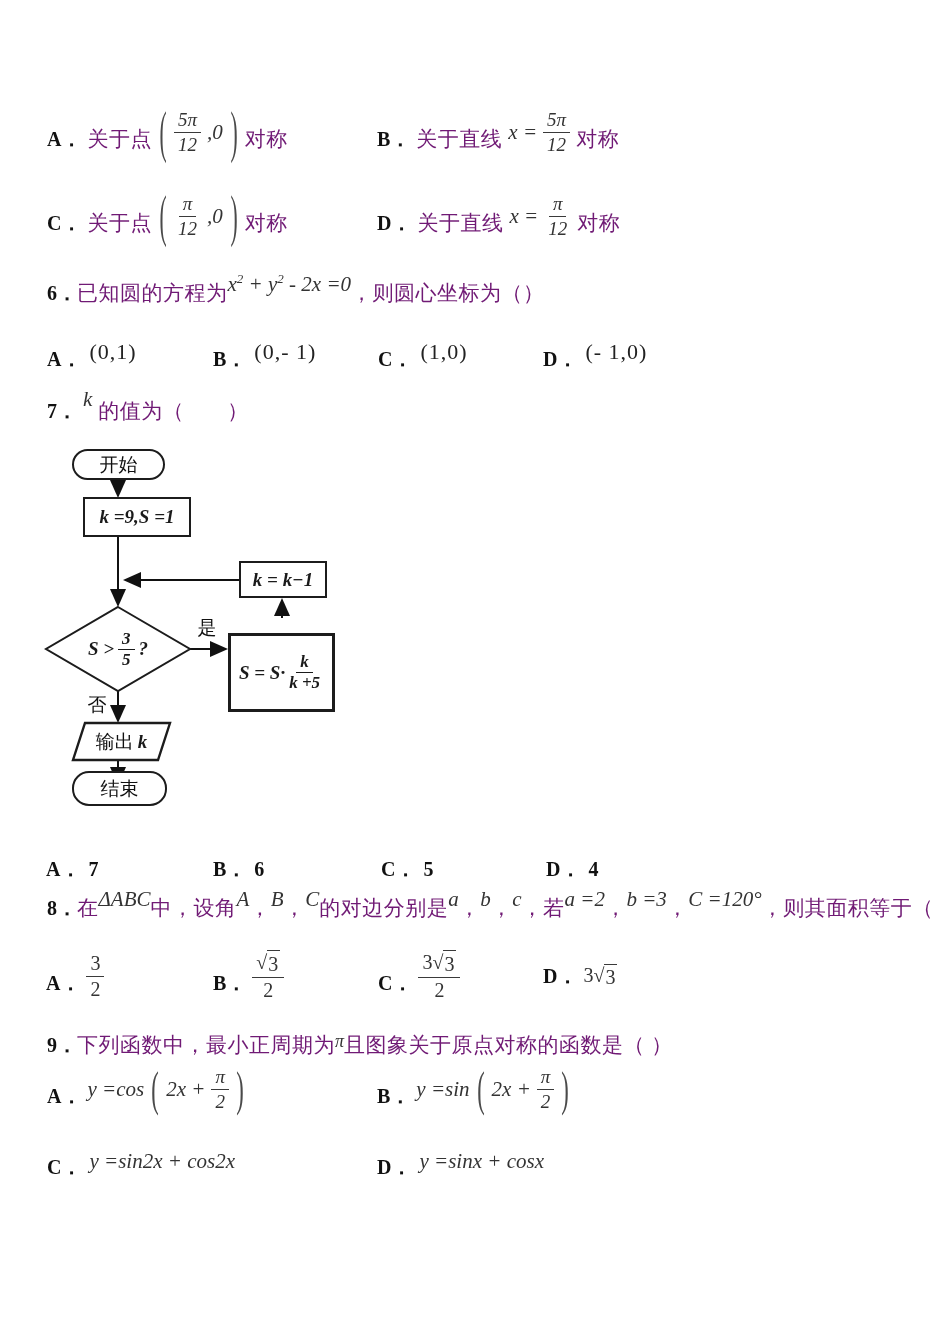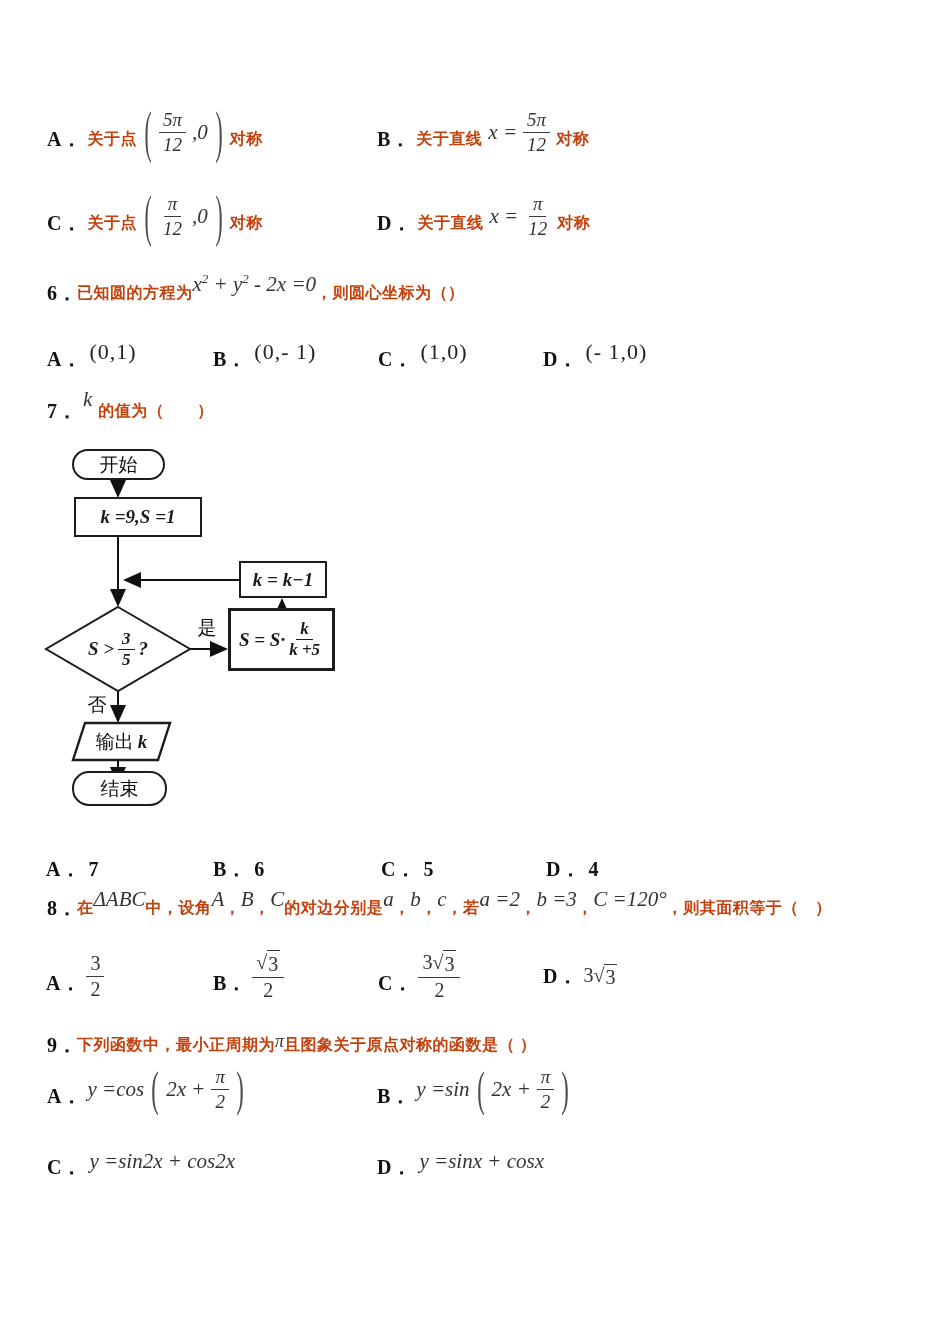--- a/index.html
+++ b/index.html
@@ -2,21 +2,21 @@
 <html><head>
 <meta charset="utf-8">
 <style>
   html,body{margin:0;padding:0;background:#888;}
   .page{position:relative;width:950px;height:1344px;background:#ffffff;margin:0 auto;overflow:hidden;
         font-family:"Liberation Sans",sans-serif;color:#151515;}
   .row{position:absolute;left:0;right:0;}
   .opt{position:absolute;top:0;bottom:0;display:flex;align-items:center;gap:6px;white-space:nowrap;}
   .optb{display:flex;align-items:baseline;gap:8px;white-space:nowrap;position:absolute;}
   .lab{font-family:"Liberation Serif",serif;font-weight:bold;font-size:20px;color:#111;}
-  .cjk{font-weight:bold;font-size:16px;color:#c2410c;letter-spacing:.5px;}
+  .cjk{font-weight:normal;font-size:21px;color:#701a75;letter-spacing:.5px;}
   .math{font-family:"Liberation Serif",serif;font-style:italic;font-size:21px;color:#333;}
   .frac{display:inline-flex;flex-direction:column;align-items:center;
         font-family:"Liberation Serif",serif;font-style:italic;font-size:19px;color:#333;line-height:1.25;}
   .frac .fn{padding:0 4px;border-bottom:1.6px solid #3a3a3a;}
   .frac .fd{padding:0 4px;}
   .sq{display:inline-flex;align-items:flex-start;}
   .sq .sgn{font-style:normal;}
   .sq .rad{border-top:1.6px solid #3a3a3a;padding:1px 2px 0 1px;}
   .tparen{display:inline-block;font-family:"Liberation Serif",serif;font-style:normal;font-weight:300;
           color:#4a4a4a;font-size:30px;line-height:1;transform:scaleY(1.9) scaleX(.72);}
@@ -139,38 +139,38 @@
       <line x1="150" y1="205" x2="184" y2="205" stroke="#111" stroke-width="2" marker-end="url(#ah)"></line>
       <line x1="242" y1="174" x2="242" y2="158" stroke="#111" stroke-width="2" marker-end="url(#ah)"></line>
       <line x1="78" y1="247" x2="78" y2="275" stroke="#111" stroke-width="2" marker-end="url(#ah)"></line>
       <line x1="78" y1="316" x2="78" y2="337" stroke="#111" stroke-width="2" marker-end="url(#ah)"></line>
       <polygon points="78,163 150,205 78,247 6,205" fill="#ffffff" stroke="#1c1c1c" stroke-width="2"></polygon>
       <polygon points="45,279 130,279 118,316 33,316" fill="#ffffff" stroke="#1c1c1c" stroke-width="2.4"></polygon>
     </svg>
     <div class="node stadium" style="left:32px;top:5px;width:93px;height:31px">
       <span class="fcjk">开始</span>
     </div>
-    <div class="node" style="left:34px;top:53px;width:128px;height:40px">
+    <div class="node" style="left:43px;top:53px;width:108px;height:40px">
       <span class="fmath">k =9,S =1</span>
     </div>
     <div class="node" style="left:199px;top:117px;width:88px;height:37px">
       <span class="fmath">k = k−1</span>
     </div>
     <div class="overlay" style="left:6px;top:163px;width:144px;height:84px">
       <span class="fmath">S &gt;</span>
       <span class="frac">
           <span class="fn">3</span>
           <span class="fd">5</span>
         </span>
       <span class="fmath">?</span>
     </div>
     <div class="overlay" style="left:150px;top:170px;width:34px;height:28px">
       <span class="fcjk">是</span>
     </div>
-    <div class="node" style="left:188px;top:164px;width:107px;height:63px;border-width:3px">
+    <div class="node" style="left:188px;top:189px;width:107px;height:79px;border-width:3px">
       <span class="fmath">S = S·</span>
       <span class="frac">
           <span class="fn">k</span>
           <span class="fd">k +5</span>
         </span>
     </div>
     <div class="overlay" style="left:40px;top:248px;width:34px;height:26px">
       <span class="fcjk">否</span>
     </div>
     <div class="overlay" style="left:33px;top:279px;width:97px;height:37px">

